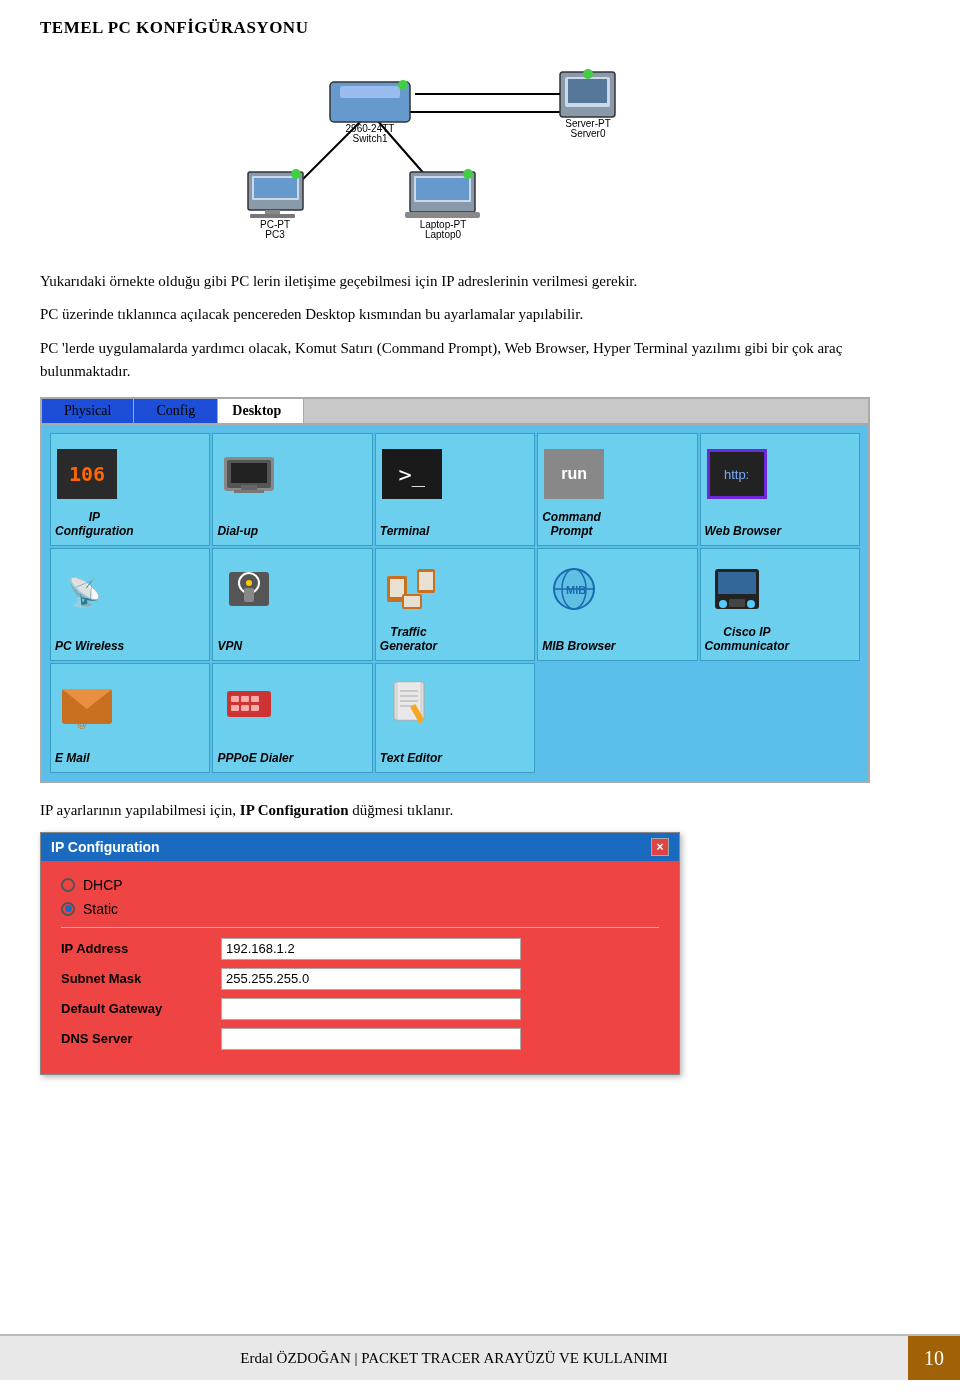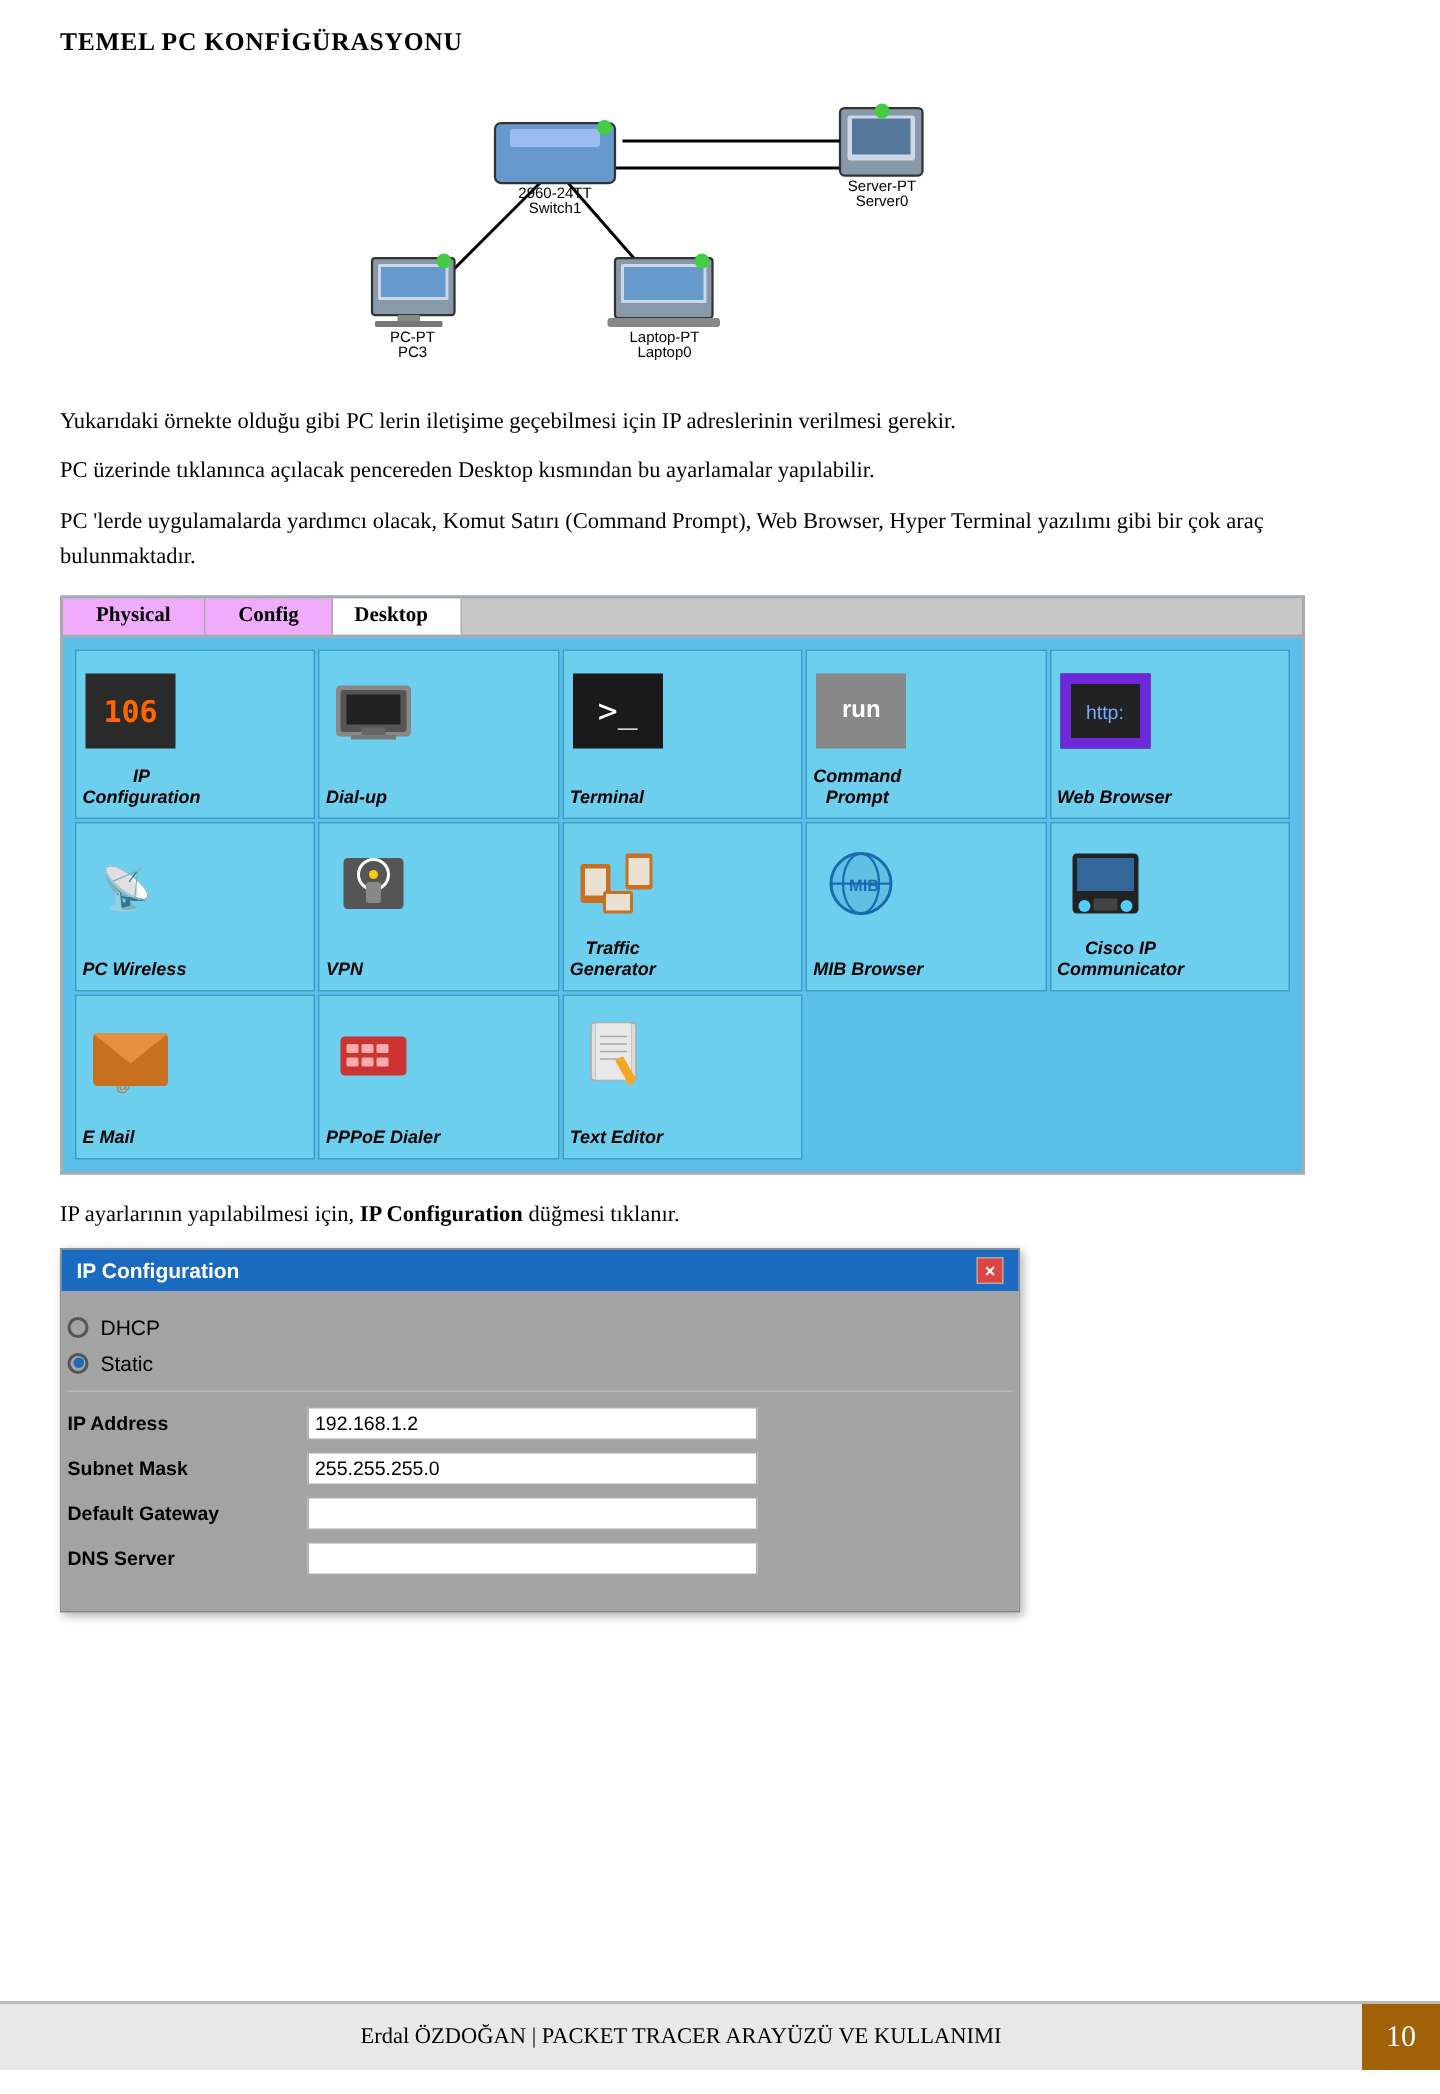--- a/index.html
+++ b/index.html
@@ -49,22 +49,21 @@
     .desktop-tabs {
       display: flex;
       background: #c8c8c8;
       border-bottom: 2px solid #aaa;
     }
     .desktop-tab {
       padding: 4px 22px;
       font-size: 14px;
       cursor: pointer;
       border-right: 1px solid #aaa;
-      background: #f0abfc;
-      font-weight: bold;
+      background: #1d4ed8;
     }
     .desktop-tab.active {
       background: #ffffff;
       font-weight: bold;
       padding-left: 14px;
     }
     .desktop-grid {
       display: grid;
       grid-template-columns: repeat(5, 1fr);
       gap: 2px;
@@ -126,21 +125,21 @@
     .icon-webbrowser {
       background: #222;
       color: #7af;
       font-size: 13px;
       font-family: Arial;
       width: 60px;
       height: 50px;
       display: flex;
       align-items: center;
       justify-content: center;
-      border: 7px solid #6d28d9;
+      border: 3px solid #6d28d9;
     }
     
     .ip-config-dialog {
       width: 640px;
       border: 1px solid #888;
       background: #f0f0f0;
       margin: 10px 0 20px 0;
       box-shadow: 2px 2px 6px rgba(0,0,0,0.3);
     }
     .ip-config-title-bar {
@@ -160,22 +159,22 @@
       border: 1px solid #aaa;
       width: 18px;
       height: 18px;
       font-size: 12px;
       display: flex;
       align-items: center;
       justify-content: center;
       cursor: pointer;
     }
     .ip-config-body {
-      background: #a3a3a3;
-      padding: 16px 4px;
+      background: #ef4444;
+      padding: 16px 20px;
     }
     .radio-row {
       display: flex;
       align-items: center;
       margin-bottom: 8px;
       gap: 8px;
       font-family: Arial, sans-serif;
       font-size: 14px;
     }
     .radio-circle {

